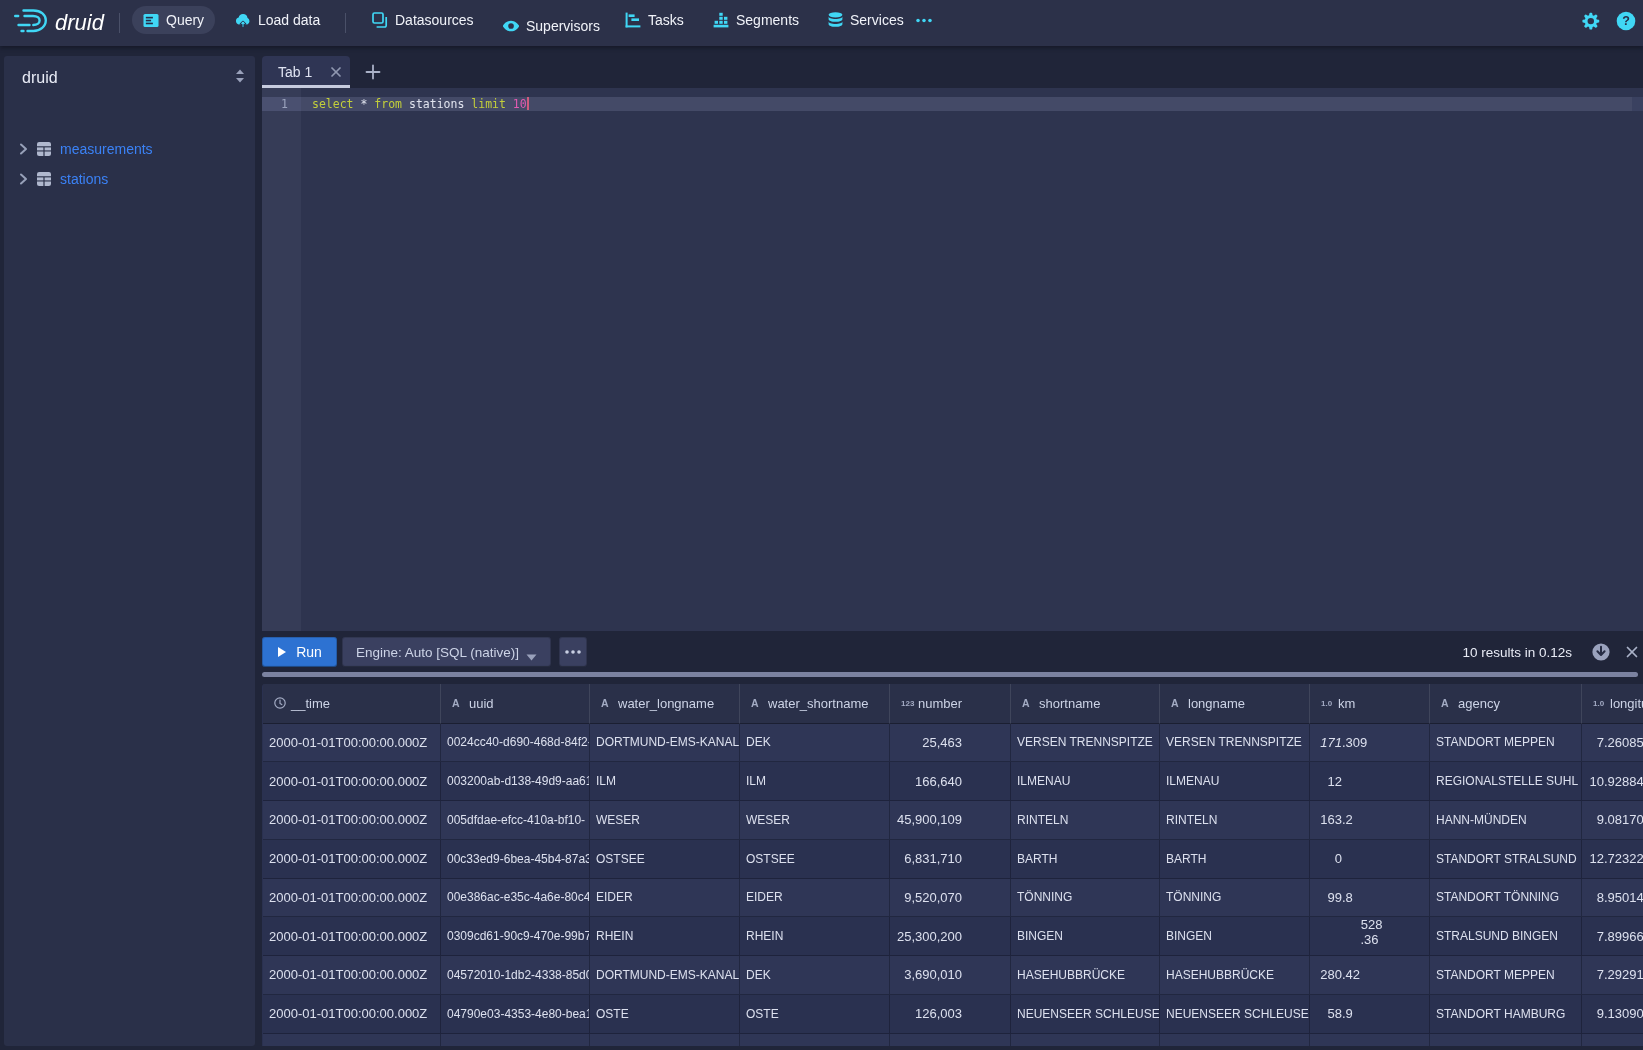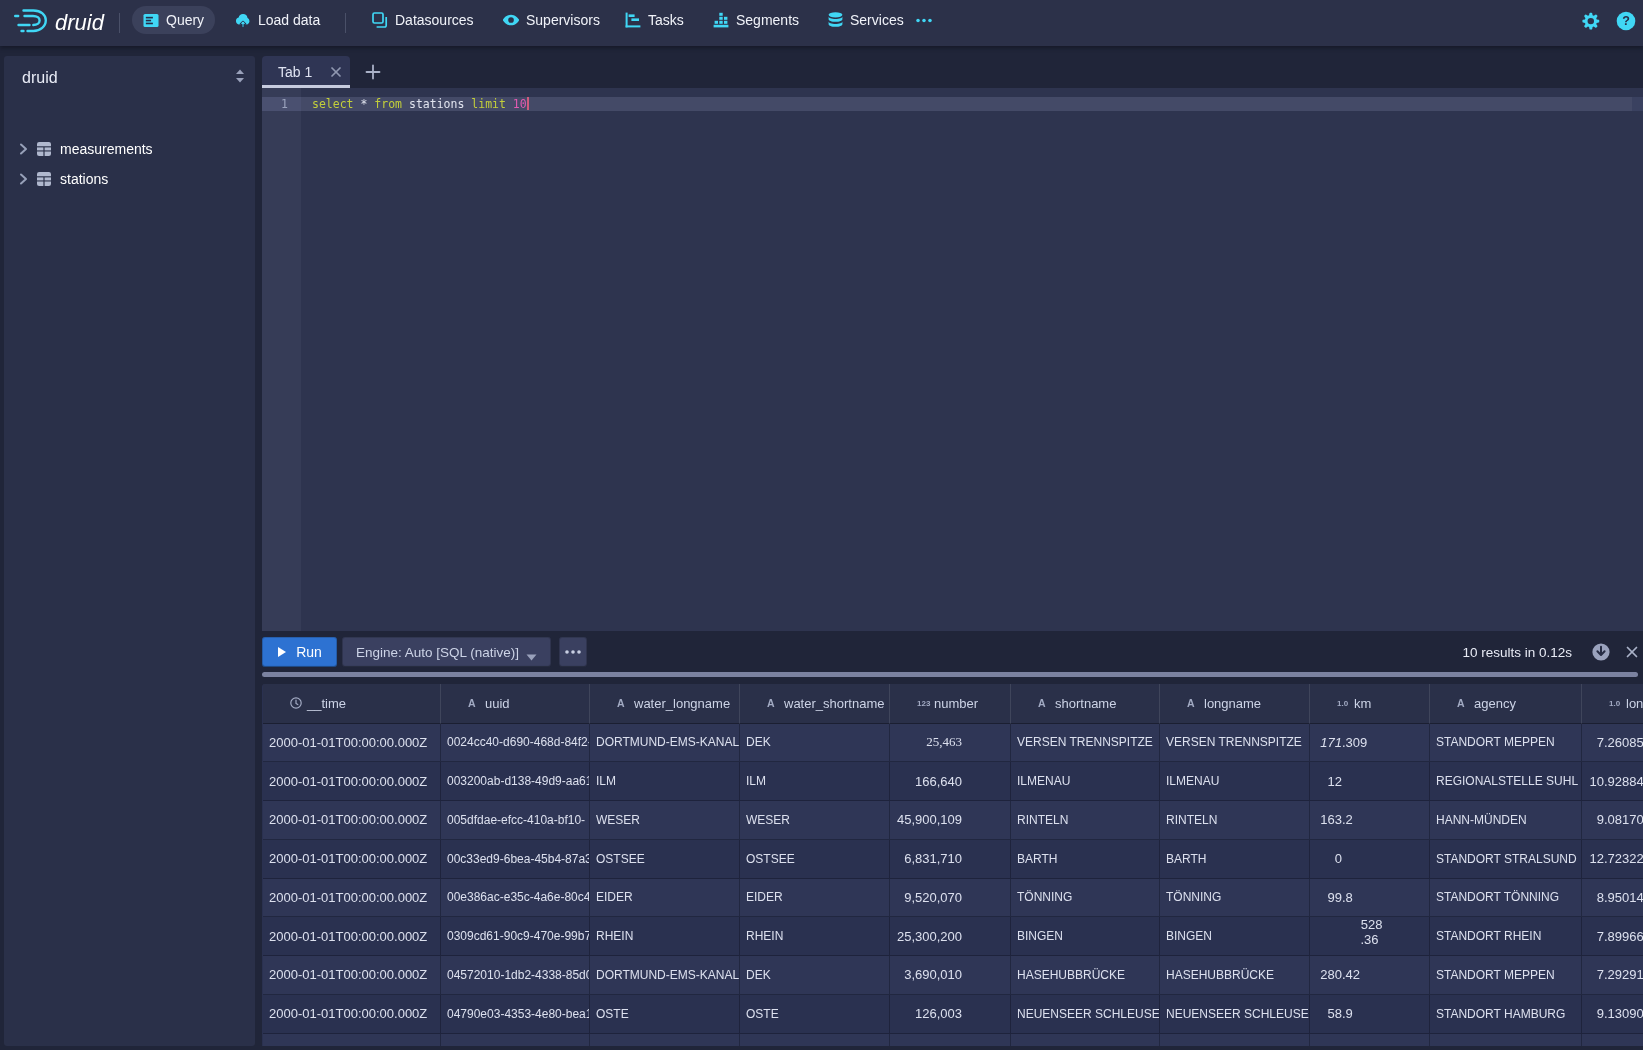--- a/index.html
+++ b/index.html
@@ -47,21 +47,21 @@
   #search-box{left:10px;top:42px;width:236px;height:30px;background:#343b5a;border:1px solid #3f4668;
     border-radius:4px;display:flex;align-items:center;}
   #search-input{flex:1;background:transparent;border:none;outline:none;color:var(--text);
     font-size:14px;padding:0 0 0 12px;font-family:"Liberation Sans",sans-serif;}
   #search-input::placeholder{color:#8d95b0;}
   #search-filter{width:34px;display:flex;align-items:center;justify-content:center;cursor:pointer;}
   #tree{left:0;top:78px;width:251px;}
   .tree-row{height:30px;display:flex;align-items:center;cursor:pointer;padding-left:6px;}
   .tree-chevron{width:26px;display:flex;justify-content:center;align-items:center;}
   .tree-ticon{width:16px;height:16px;margin-right:8px;}
-  .tree-label{font-size:14px;color:#ffffff;}
+  .tree-label{font-size:14px;color:#3b82f6;}
 
   
   #tabbar{left:262px;top:56px;height:32px;display:flex;}
   #tab1{width:88px;height:32px;background:var(--tab-bg);border-radius:4px 4px 0 0;position:relative;
     display:flex;align-items:center;font-size:14px;color:#dfe3f2;cursor:pointer;}
   #tab1 .tab-label{margin-left:16px;}
   #tab1 .tab-close{position:absolute;right:7px;top:9px;width:14px;height:14px;cursor:pointer;}
   #tab-underline{position:absolute;left:0;top:29px;width:88px;height:3px;background:var(--tab-underline);}
   #tab-add{width:18px;height:18px;margin:7px 0 0 14px;cursor:pointer;}
 
@@ -94,21 +94,21 @@
     font-size:13.5px;color:#e8ebf5;}
   #download-btn{position:absolute;right:33px;top:7px;width:18px;height:18px;cursor:pointer;}
   #results-close{position:absolute;right:4px;top:9px;width:14px;height:14px;cursor:pointer;}
   #splitter{left:262px;top:672px;width:1376px;height:4.5px;background:#7b82a0;border-radius:3px;}
 
   
   #results{left:262px;top:684px;width:1381px;height:362px;background:var(--row-even);
     border-radius:3px 0 0 0;overflow:hidden;}
   #grid{position:absolute;left:1px;top:0;display:flex;flex-direction:column;}
   .hrow{display:flex;height:39.6px;background:var(--header-bg);}
-  .hcell{display:flex;align-items:center;padding-left:27px;border-right:1px solid rgba(255,255,255,.10);
+  .hcell{display:flex;align-items:center;padding-left:11px;border-right:1px solid rgba(255,255,255,.10);
     border-bottom:1px solid rgba(9,12,24,.45);font-size:13px;color:#ccd3e6;overflow:hidden;flex:none;}
   .hcell .ticn{width:17px;flex:none;display:flex;align-items:center;color:#98a0bb;}
   .ticn .tletter{font-size:10.5px;font-weight:700;color:#a3abc4;}
   .ticn .tnum{font-size:8px;font-weight:700;color:#a3abc4;letter-spacing:0;}
   .hlabel{white-space:nowrap;}
   .brow{display:flex;height:38.75px;}
   .brow.odd .bcell{background:var(--row-odd);}
   .brow.even .bcell{background:var(--row-even);}
   .bcell{display:flex;align-items:center;padding:0 6px;border-right:1px solid rgba(9,12,24,.35);
     border-bottom:1px solid rgba(9,12,24,.35);font-size:12px;color:#dce0ee;
@@ -156,21 +156,21 @@
       </div>
       <div class="nav-item" style="left: 361px;">
         <span class="icn">
           <svg width="16" height="16" viewBox="0 0 16 16" fill="none" stroke="#40d7f5" stroke-width="1.7">
             <rect x="1" y="1" width="10" height="10" rx="1.4"></rect>
             <path d="M14.2 5 V13.6 A1.4 1.4 0 0 1 12.8 15 H4.6"></path>
           </svg>
         </span>
         <span>Datasources</span>
       </div>
-      <div class="nav-item" style="left: 492px;">
+      <div class="nav-item" style="left: 492px; align-items: flex-end;">
         <span class="icn">
           <svg width="18" height="12" viewBox="0 0 18 12" fill="#40d7f5">
             <path d="M9 0 C4.5 0 1.3 3.2 0.2 5.2 a1.4 1.4 0 0 0 0 1.6 C1.3 8.8 4.5 12 9 12 s7.7-3.2 8.8-5.2 a1.4 1.4 0 0 0 0-1.6 C16.7 3.2 13.5 0 9 0 Z M9 9.2 A3.2 3.2 0 1 1 9 2.8 A3.2 3.2 0 0 1 9 9.2 Z"></path>
           </svg>
         </span>
         <span>Supervisors</span>
       </div>
       <div class="nav-item" style="left: 614px;">
         <span class="icn">
           <svg width="16" height="16" viewBox="0 0 16 16" fill="#40d7f5">
@@ -409,21 +409,21 @@
           </span>
           <span class="hlabel">longitude</span>
         </div>
       </div>
       <div class="brow odd">
         <div class="bcell t-time" style="width: 178px;">2000-01-01T00:00:00.000Z</div>
         <div class="bcell t-string" style="width: 149px;">0024cc40-d690-468d-84f2-</div>
         <div class="bcell t-string" style="width: 150px;">DORTMUND-EMS-KANAL</div>
         <div class="bcell t-string" style="width: 150px;">DEK</div>
         <div class="bcell t-number" style="width: 121px;">
-          <span class="ip" style="width: 66px; font-family: Liberation Serif, serif;">25,463</span>
+          <span class="ip" style="width: 66px;">25,463</span>
           <span class="fp"></span>
         </div>
         <div class="bcell t-string" style="width: 149px;">VERSEN TRENNSPITZE</div>
         <div class="bcell t-string" style="width: 150px;">VERSEN TRENNSPITZE</div>
         <div class="bcell t-number" style="width: 120px;">
           <span class="ip" style="width: 26px; font-style: italic;">171</span>
           <span class="fp">.309</span>
         </div>
         <div class="bcell t-string" style="width: 152px;">STANDORT MEPPEN</div>
         <div class="bcell t-number" style="width: 121px;">
@@ -523,21 +523,21 @@
         <div class="bcell t-number" style="width: 121px;">
           <span class="ip" style="width: 66px;">25,300,200</span>
           <span class="fp"></span>
         </div>
         <div class="bcell t-string" style="width: 149px;">BINGEN</div>
         <div class="bcell t-string" style="width: 150px;">BINGEN</div>
         <div class="bcell t-number" style="width: 120px; flex-direction: column;">
           <span class="ip" style="width: 26px;">528</span>
           <span class="fp">.36</span>
         </div>
-        <div class="bcell t-string" style="width: 152px;">STANDORT RHEIN</div>
+        <div class="bcell t-string" style="width: 152px;">STRALSUND BINGEN</div>
         <div class="bcell t-number" style="width: 121px;">
           <span class="ip" style="width: 16px;">7</span>
           <span class="fp">.899667</span>
         </div>
       </div>
       <div class="brow odd">
         <div class="bcell t-time" style="width: 178px;">2000-01-01T00:00:00.000Z</div>
         <div class="bcell t-string" style="width: 149px;">04572010-1db2-4338-85d0-</div>
         <div class="bcell t-string" style="width: 150px;">DORTMUND-EMS-KANAL</div>
         <div class="bcell t-string" style="width: 150px;">DEK</div>

